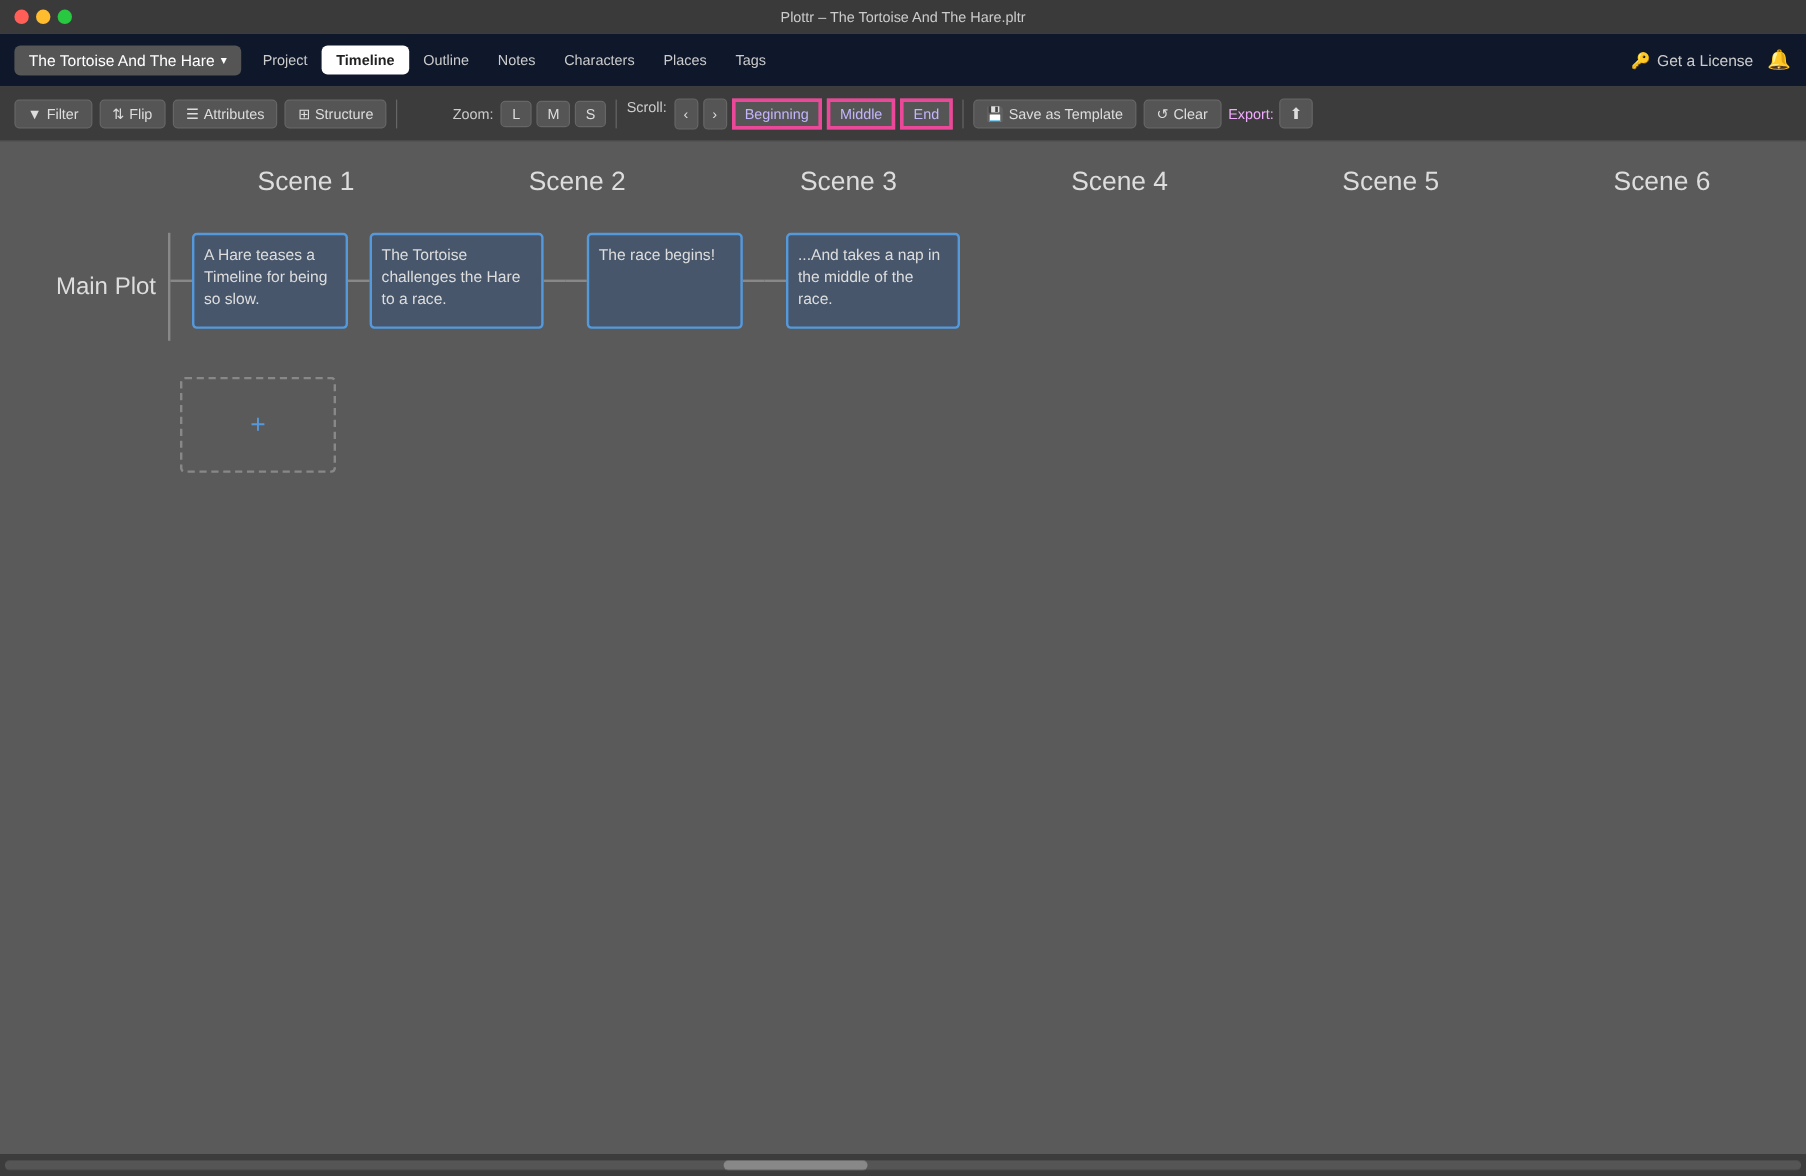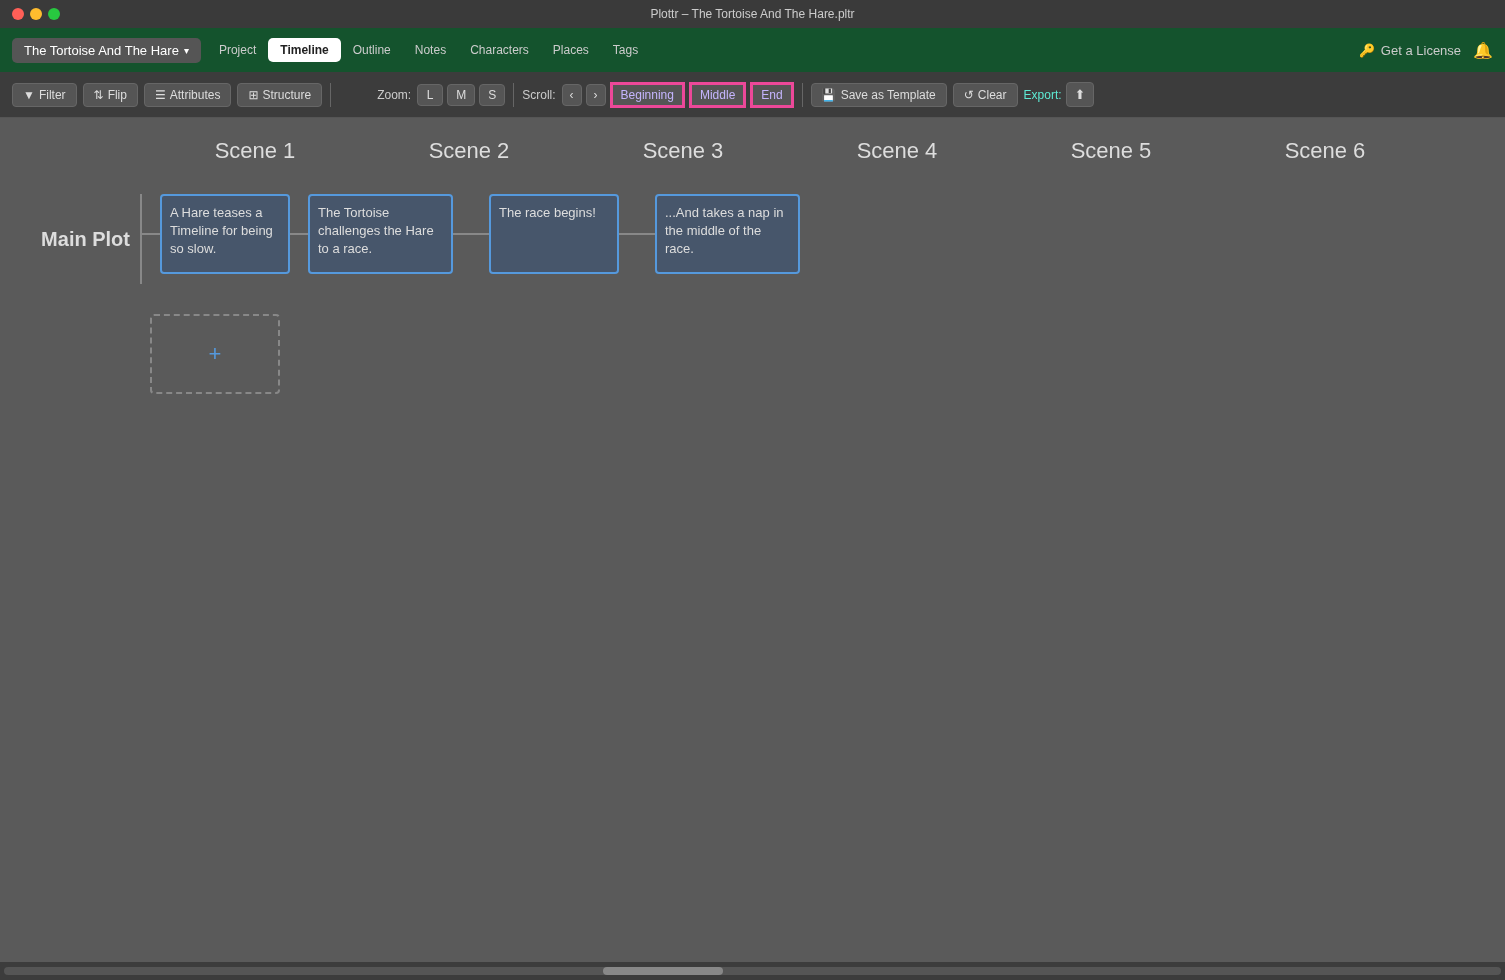--- a/index.html
+++ b/index.html
@@ -40,21 +40,21 @@
     .wc-close { background: #ff5f57; }
     .wc-min { background: #febc2e; }
     .wc-max { background: #28c840; }
     .titlebar-text {
       color: #ccc;
       font-size: 12px;
     }
 
     
     .menubar {
-      background: #14532d;
+      background: #0f172a;
       height: 44px;
       display: flex;
       align-items: center;
       padding: 0 12px;
       gap: 0;
     }
     .app-title-btn {
       background: #555;
       color: #fff;
       border: none;
@@ -154,21 +154,20 @@
       border: 1px solid #666;
       border-radius: 4px;
       padding: 3px 8px;
       font-size: 12px;
       cursor: pointer;
       min-width: 26px;
       text-align: center;
     }
     .scroll-section {
       display: flex;
-      align-items: center;
       gap: 4px;
     }
     .scroll-arrow {
       background: #555;
       color: #ddd;
       border: 1px solid #666;
       border-radius: 4px;
       padding: 3px 7px;
       font-size: 12px;
       cursor: pointer;
@@ -205,21 +204,21 @@
       display: flex;
       align-items: center;
       gap: 4px;
     }
     .export-section {
       display: flex;
       align-items: center;
       gap: 4px;
     }
     .export-label {
-      color: #5eead4;
+      color: #f0abfc;
       font-size: 12px;
     }
     .export-btn {
       background: #555;
       color: #ddd;
       border: 1px solid #666;
       border-radius: 4px;
       padding: 4px 8px;
       font-size: 13px;
       cursor: pointer;
@@ -234,21 +233,21 @@
       height: calc(980px - 28px - 44px - 46px - 18px);
     }
 
     
     .timeline-area {
       position: relative;
       min-width: 1300px;
     }
     .scenes-row {
       display: flex;
-      gap: 4px;
+      gap: 16px;
       margin-bottom: 30px;
       padding-left: 120px;
     }
     .scene-header {
       width: 200px;
       text-align: center;
       color: #ddd;
       font-size: 22px;
       font-weight: 400;
       margin: 0 5px;
@@ -259,21 +258,21 @@
     .plot-row {
       display: flex;
       align-items: flex-start;
       gap: 0;
       margin-bottom: 20px;
     }
     .plot-label {
       width: 110px;
       color: #ddd;
       font-size: 20px;
-      font-weight: 700;
+      font-weight: 400;
       display: flex;
       align-items: center;
       justify-content: flex-end;
       padding-right: 10px;
       min-height: 90px;
       flex-shrink: 0;
     }
     .plot-line {
       width: 2px;
       background: #888;

